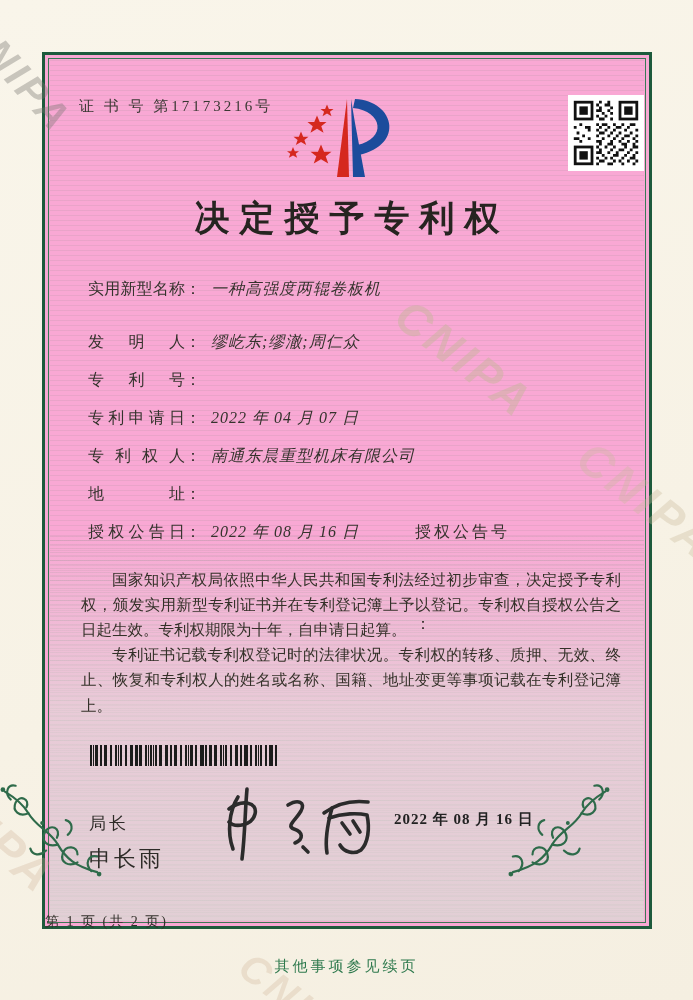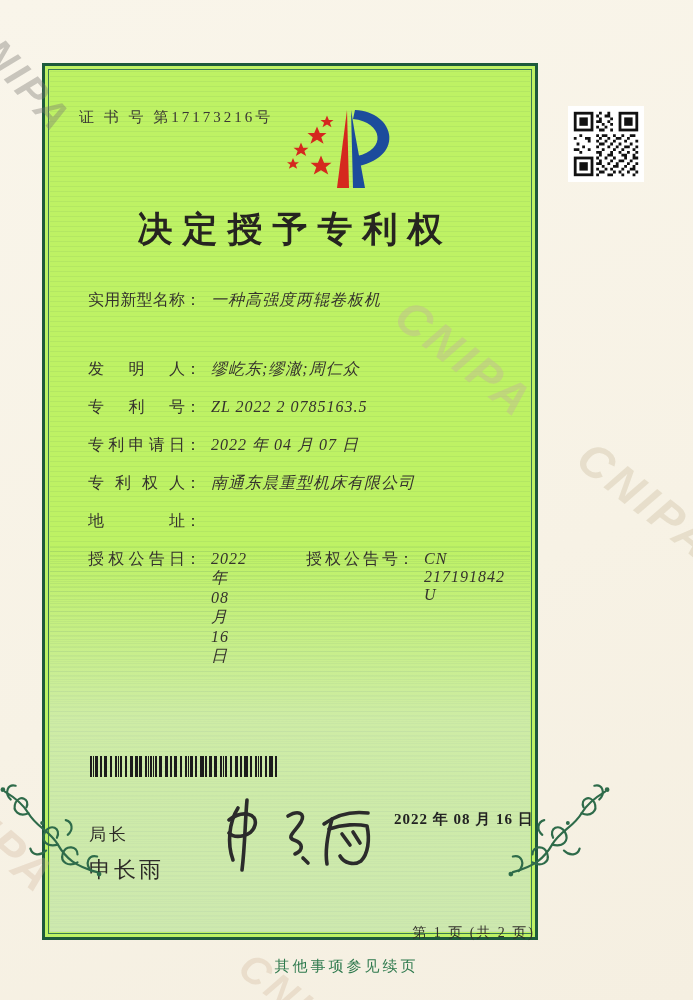--- a/index.html
+++ b/index.html
@@ -16,23 +16,23 @@
     transform-origin:left top;white-space:nowrap;
   }
   .wm-1{left:-14px;top:6px;font-size:40px;color:rgba(120,118,112,0.38);transform:rotate(48deg);}
   .wm-2{left:418px;top:288px;font-size:46px;color:rgba(196,182,150,0.45);transform:rotate(38deg);}
   .wm-3{left:-150px;top:360px;font-size:62px;color:rgba(150,147,140,0.30);transform:rotate(40deg);}
   .wm-4{left:-60px;top:756px;font-size:48px;color:rgba(205,175,150,0.30);transform:rotate(40deg);}
   .wm-5{left:258px;top:944px;font-size:40px;color:rgba(205,180,150,0.30);transform:rotate(38deg);}
   .wm-6{left:600px;top:430px;font-size:46px;color:rgba(200,185,155,0.35);transform:rotate(38deg);}
   
   .frame{
-    position:absolute;left:42px;top:63px;width:496px;height:877px;z-index:1;
+    position:absolute;left:42px;top:52px;width:610px;height:877px;z-index:1;
     box-sizing:border-box;border:3px solid var(--border-green,#1d5a3c);
-    background:#bef264;
+    background:#f9a8d4;
   }
   .frame-inner-line{position:absolute;inset:3px;border:1px solid #3a7a55;pointer-events:none;}
   .frame-pattern{
     position:absolute;inset:5px;pointer-events:none;
     background:
       repeating-linear-gradient(0deg, rgba(74,124,89,0.09) 0 1px, transparent 1px 5px);
   }
   .frame-pattern-bottom{
     position:absolute;left:5px;right:5px;top:55%;bottom:5px;pointer-events:none;
     background:
@@ -46,28 +46,28 @@
   .logo-red{fill:var(--seal-red,#d5281e);}
   .logo-blue{fill:var(--logo-blue,#1c4c9c);}
   .qr{position:absolute;left:523px;top:40px;width:76px;height:76px;background:#fff;padding:3px;box-sizing:border-box;}
   .title{
     position:absolute;left:0;right:0;top:140px;text-align:center;
     font-size:35px;font-weight:bold;letter-spacing:10px;margin-left:10px;color:#262420;
   }
   
   .fields{position:absolute;left:43px;top:224px;right:30px;font-size:16px;}
   .frow{margin-bottom:17px;display:flex;align-items:baseline;}
-  .frow.gap-lg{margin-bottom:48px;}
+  .frow.gap-lg{margin-bottom:32px;}
   .flabel{
     display:inline-block;width:97px;text-align:justify;text-align-last:justify;
     flex:0 0 97px;color:#35332d;
   }
   .fcolon{margin-right:10px;}
   .fvalue{letter-spacing:1px;color:#35332d;font-style:italic;}
-  .grant-group{margin-left:56px;display:flex;align-items:baseline;}
+  .grant-group{margin-left:56px;display:flex;align-items:baseline;flex-direction:column;}
   .grant-group .flabel{width:92px;flex:0 0 92px;}
   
   .paras{position:absolute;left:36px;top:512px;width:540px;font-size:15.5px;line-height:1.62;}
   .paras p{margin:0;text-indent:2em;text-align:justify;color:#343129;}
   
   .barcode{
     position:absolute;left:45px;top:690px;width:188px;height:21px;
     background-image:
       repeating-linear-gradient(90deg,#1b1b1b 0 2px,transparent 2px 5px),
       repeating-linear-gradient(90deg,#1b1b1b 0 1px,transparent 1px 7px),
@@ -86,21 +86,21 @@
   .seal-chars span{
     position:absolute;left:50%;top:50%;font-size:25px;font-weight:bold;
     font-family:"Liberation Serif","DejaVu Serif",serif;
   }
   .emblem{position:absolute;left:47px;top:44px;width:90px;height:96px;}
   .seal-date{
     position:absolute;left:394px;top:810px;font-size:15px;font-weight:600;
     letter-spacing:1px;color:#222;z-index:5;
   }
   
-  .page-info{position:absolute;left:0;right:0;top:858px;text-align:right;font-size:14px;letter-spacing:2px;color:#33312b;}
+  .page-info{position:absolute;left:0;right:0;top:858px;text-align:left;font-size:14px;letter-spacing:2px;color:#33312b;}
   .flourish{position:absolute;width:108px;height:108px;color:#2e6b4a;z-index:4;}
   .flourish-right{left:505px;top:772px;}
   .flourish-left{left:-3px;top:772px;transform:scaleX(-1);}
   .continuation{
     position:absolute;left:0;right:0;top:957px;text-align:center;z-index:3;
     font-size:15px;letter-spacing:3px;color:var(--footer-green,#2f7a4e);
   }
 </style>
 </head>
 <body>
@@ -176,21 +176,20 @@
         <span class="fvalue">一种高强度两辊卷板机</span>
       </div>
       <div class="frow">
         <span class="flabel">发明人</span>
           <span class="fcolon">：</span>
         <span class="fvalue">缪屹东;缪澈;周仁众</span>
       </div>
       <div class="frow">
         <span class="flabel">专利号</span>
           <span class="fcolon">：</span>
-        <span class="fvalue">ZL 2022 2 0785163.5</span>
       </div>
       <div class="frow">
         <span class="flabel">专利申请日</span>
           <span class="fcolon">：</span>
         <span class="fvalue">2022 年 04 月 07 日</span>
       </div>
       <div class="frow">
         <span class="flabel">专利权人</span>
           <span class="fcolon">：</span>
         <span class="fvalue">南通东晨重型机床有限公司</span>
@@ -199,25 +198,28 @@
         <span class="flabel">地址</span>
           <span class="fcolon">：</span>
       </div>
       <div class="frow">
         <span class="flabel">授权公告日</span>
           <span class="fcolon">：</span>
         <span class="fvalue">2022 年 08 月 16 日</span>
         <span class="grant-group">
           <span class="flabel">授权公告号</span>
             <span class="fcolon">：</span>
-          <span class="fvalue">CN 217191842 U</span>
         </span>
       </div>
     </div>
 
+    <div class="paras">
+      <p>国家知识产权局依照中华人民共和国专利法经过初步审查，决定授予专利权，颁发实用新型专利证书并在专利登记簿上予以登记。专利权自授权公告之日起生效。专利权期限为十年，自申请日起算。</p>
+      <p>专利证书记载专利权登记时的法律状况。专利权的转移、质押、无效、终止、恢复和专利权人的姓名或名称、国籍、地址变更等事项记载在专利登记簿上。</p>
+    </div>
 
     <div class="barcode"></div>
 
     <div class="director-title">局长</div>
     <div class="director-name">申长雨</div>
 
     <svg class="signature" viewBox="0 0 190 90">
       <g stroke="#2b2b2b" stroke-width="3.6" fill="none" stroke-linecap="round" stroke-linejoin="round">
         <path d="M38,16 C29,30 27,52 33,68"></path>
         <path d="M29,28 C42,18 58,21 55,33 C52,45 35,47 29,41"></path>

